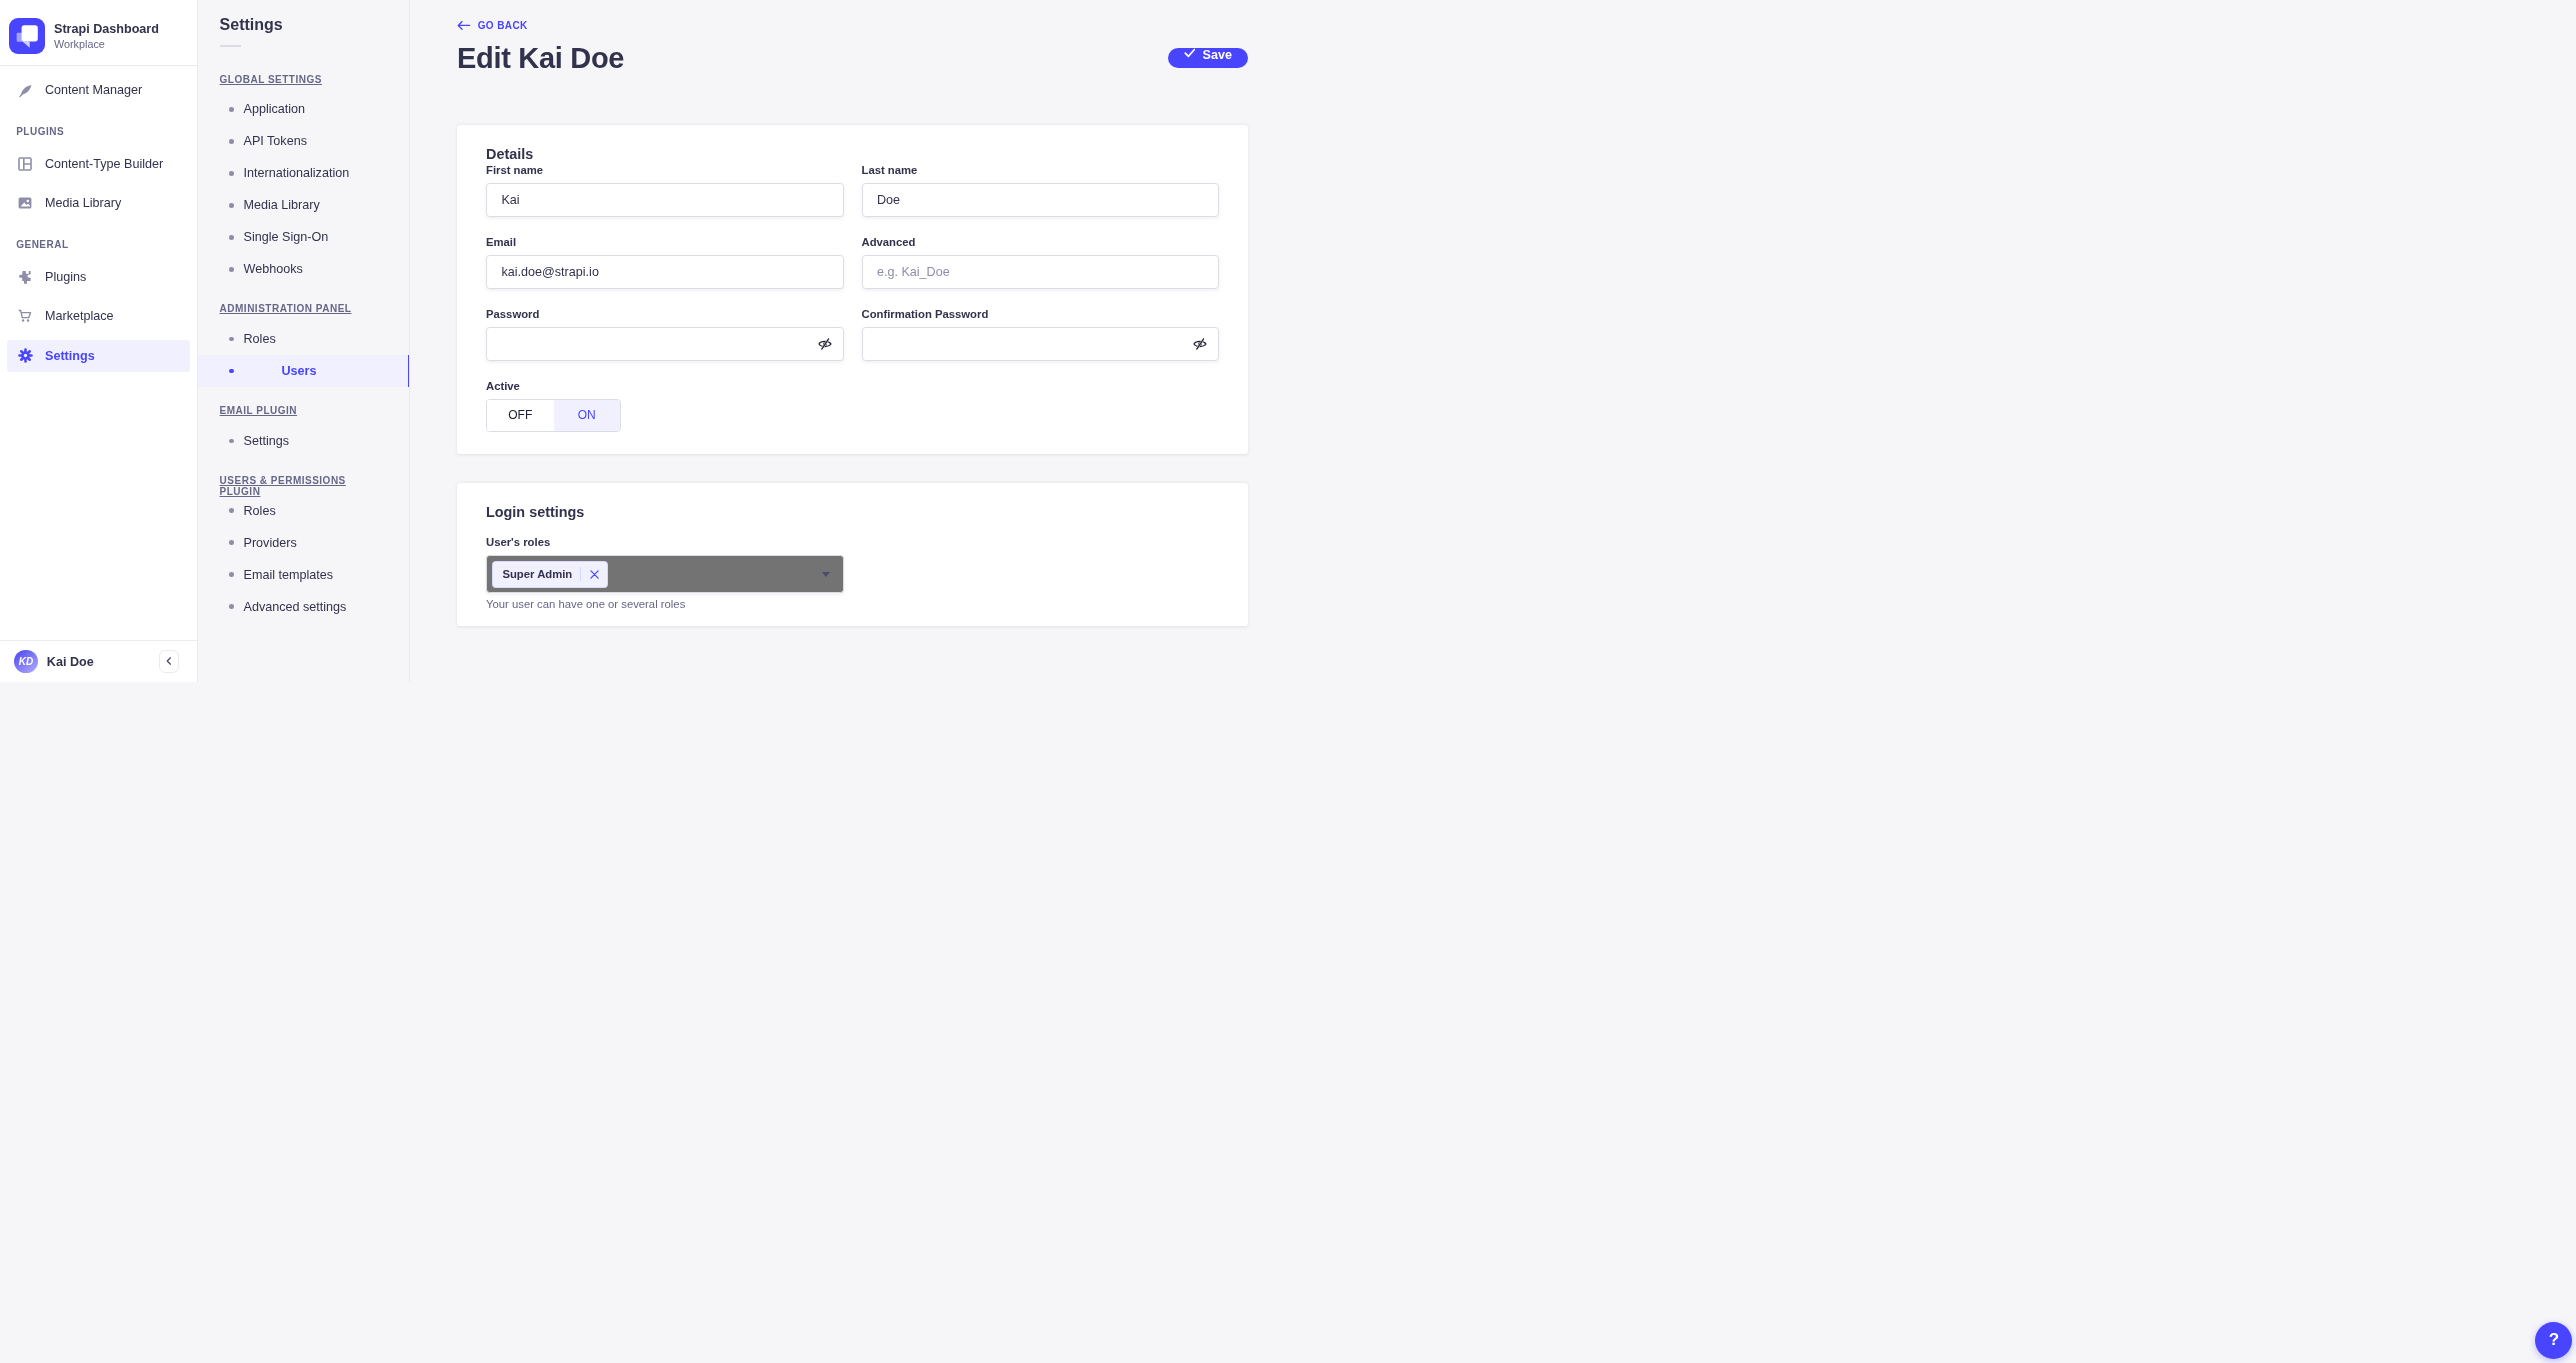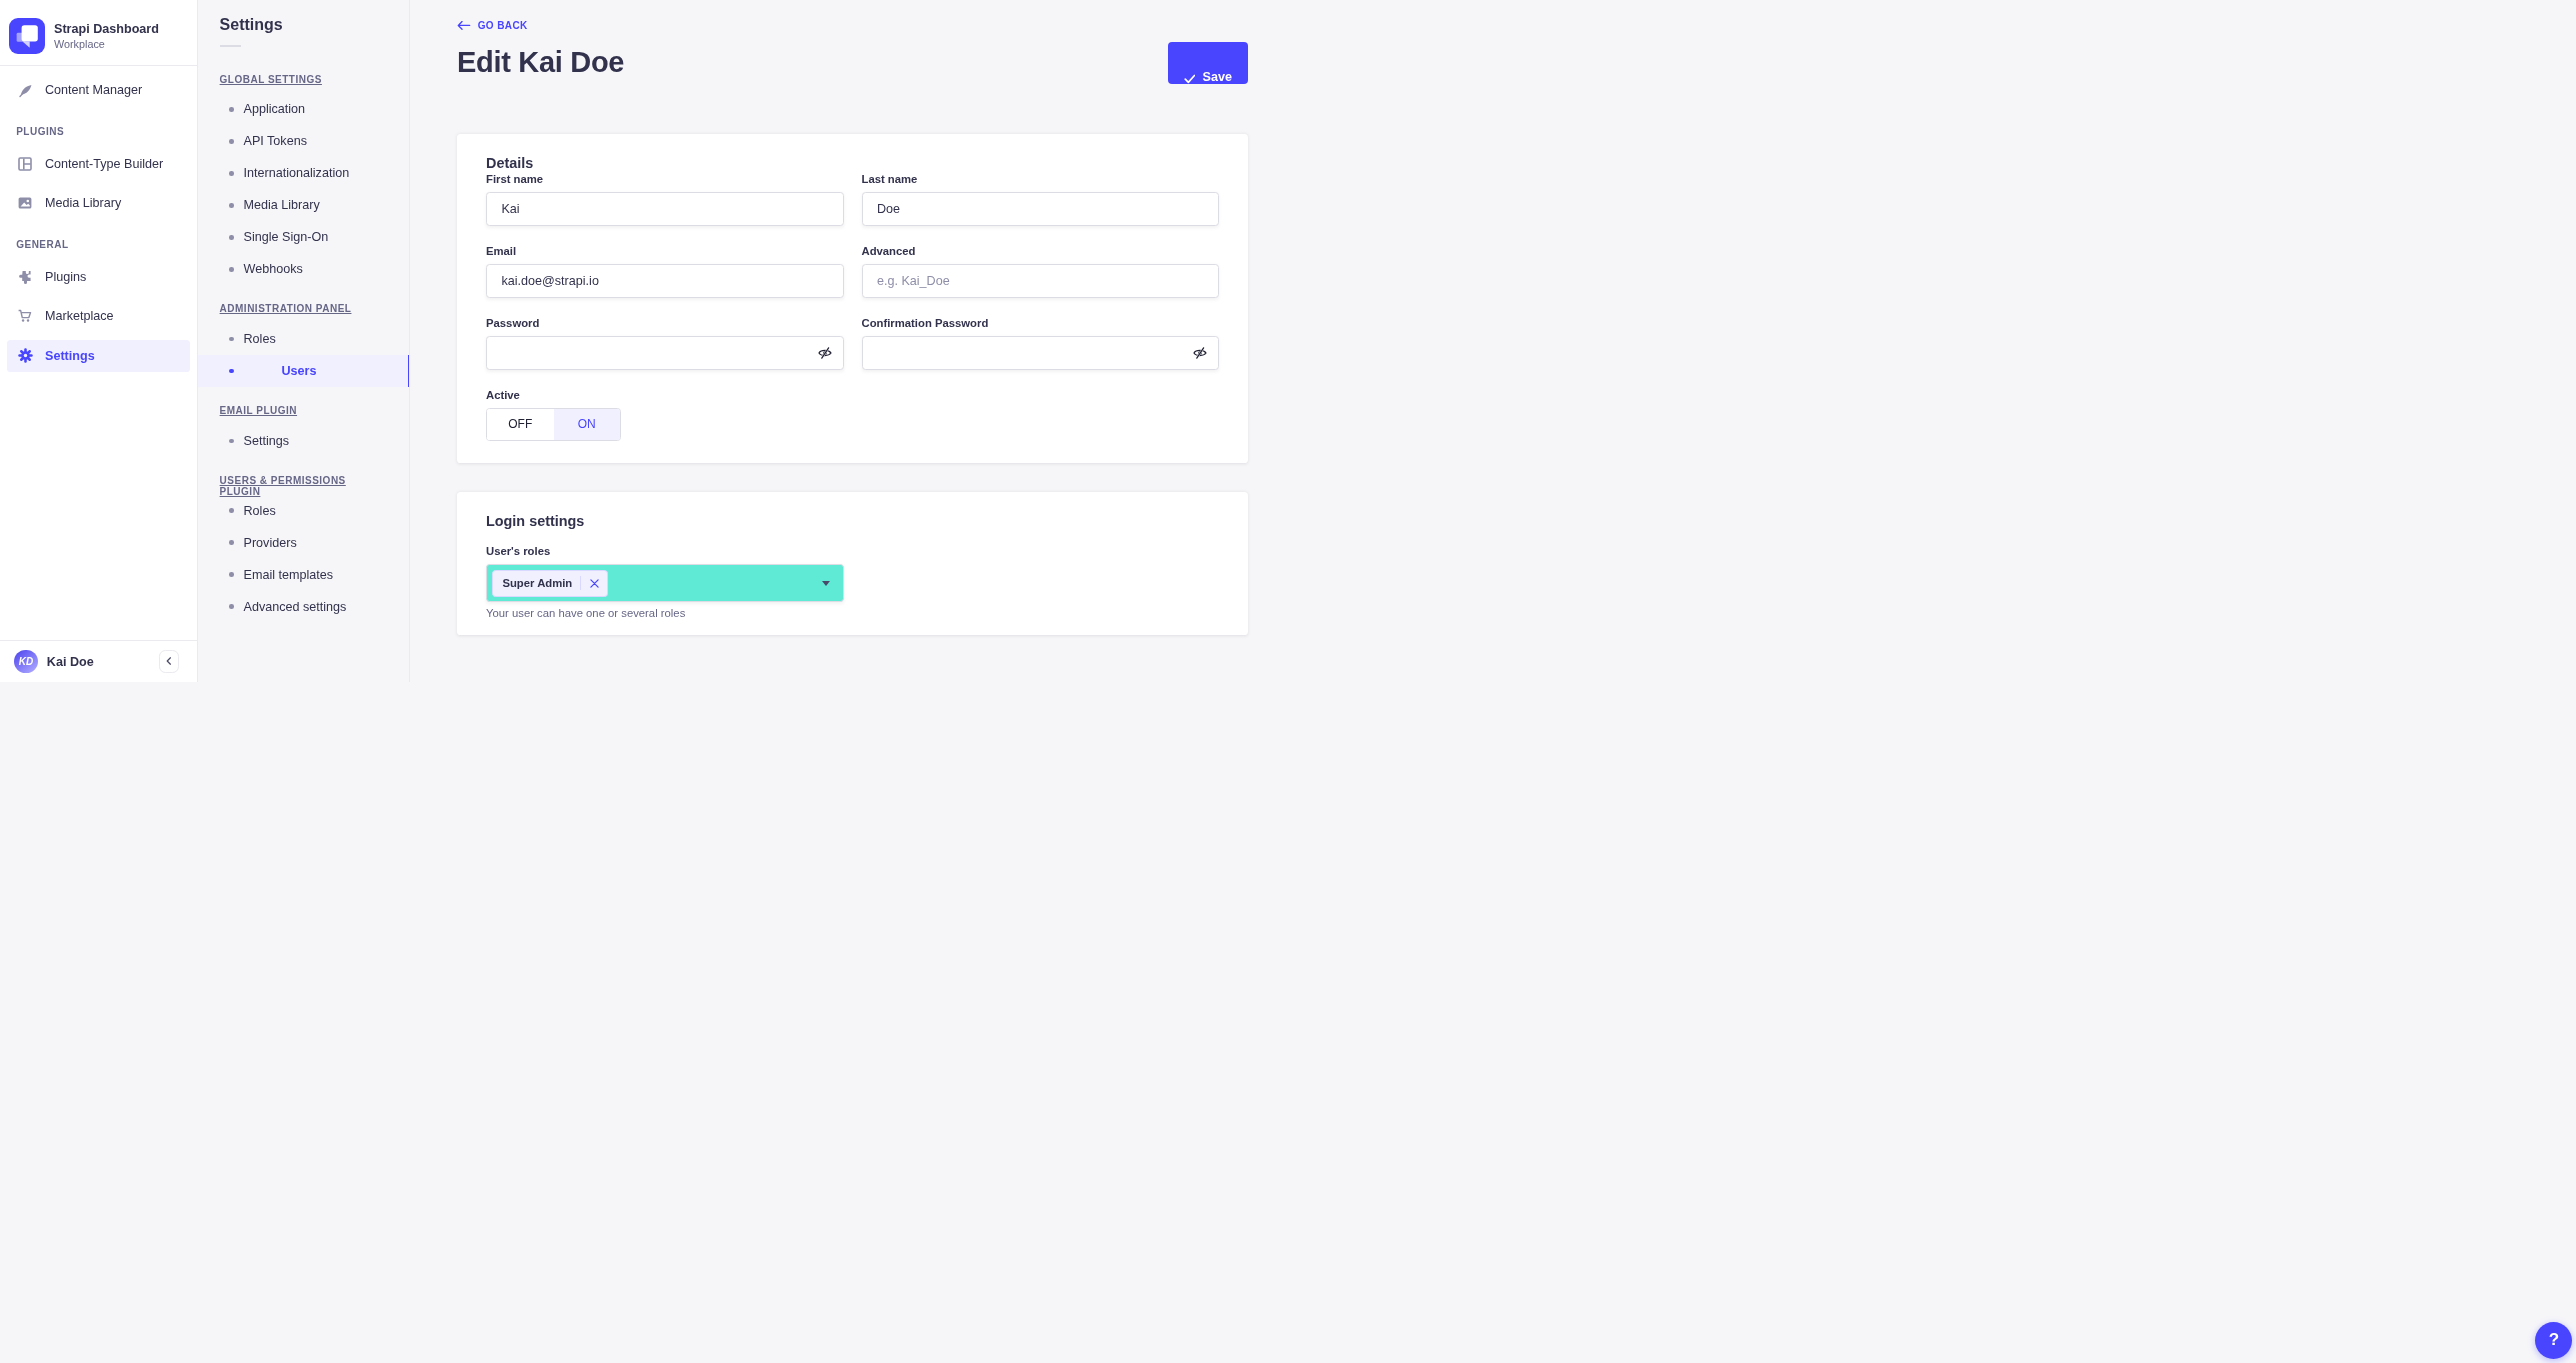--- a/index.html
+++ b/index.html
@@ -34,42 +34,42 @@
   .subnav li { height:32px; display:flex; align-items:center; gap:10px; padding-left:31px; font-size:12.6px; cursor:pointer; }
   .dot { width:4.5px; height:4.5px; border-radius:50%; background:#8e8ea9; flex:none; }
   .subnav li.active { background:#f0f0ff; color:#4945ff; font-weight:bold; border-right:1.8px solid #4945ff;gap:48px; }
   .subnav li.active .dot { background:#4945ff; }
 
   
   .main { flex:1; padding:20px 40px 0 47px; position:relative; }
   .back-row { display:flex; align-items:center; gap:7.2px; color:#4945ff; font-size:10px; font-weight:bold; letter-spacing:0.4px; cursor:pointer; width:max-content; }
   .title-row { display:flex; align-items:center; justify-content:space-between; margin-top:10.8px; }
   .page-title { font-size:29px; font-weight:bold; letter-spacing:-0.3px; }
-  .save-btn { display:flex; align-items:flex-end; gap:7.2px; height:42px; padding:0 16px; background:#4945ff; color:#fff; border:none; border-radius:4px; font-size:12.6px; font-weight:600; font-family:inherit; cursor:pointer; }
+  .save-btn { display:flex; align-items:flex-start; gap:7.2px; height:20px; padding:0 16px; background:#4945ff; color:#fff; border:none; border-radius:13px; font-size:12.6px; font-weight:600; font-family:inherit; cursor:pointer; }
 
   .card { background:#fff; border-radius:3.6px; box-shadow:0 0.9px 3.6px rgba(33,33,52,.1); padding:21.6px 29px; }
   .card-details { margin-top:50px; }
   .card-heading { font-size:14.4px; font-weight:bold; margin-bottom:2px; }
   .grid { display:grid; grid-template-columns:1fr 1fr; column-gap:18px; row-gap:19px; }
   .field label { display:block; font-size:11.3px; font-weight:bold; line-height:13.5px; margin-bottom:5.4px; }
   .input-wrap { position:relative; }
   .field input { width:100%; height:34px; border:0.9px solid #dcdce4; border-radius:3.6px; background:#fff; padding:0 14.4px; font-size:12.6px; color:#32324d; font-family:inherit; box-shadow:0 1.8px 3.6px rgba(33,33,52,.06); outline:none; }
   .field input::placeholder { color:#8e8ea9; }
   .field input.has-eye { padding-right:38px; }
   .eye-btn { position:absolute; right:0.9px; top:0.9px; width:36px; height:32px; background:transparent; border:none; display:flex; align-items:center; justify-content:center; cursor:pointer; }
 
   .active-field { margin-top:19px; }
   .active-field .flabel { font-size:11.3px; font-weight:bold; line-height:13.5px; }
   .toggle { margin-top:5.4px; display:flex; width:135px; height:33px; border:0.9px solid #dcdce4; border-radius:3.6px; overflow:hidden; background:#fff; }
   .toggle .seg { flex:1; display:flex; align-items:center; justify-content:center; font-size:12px; font-weight:normal; cursor:pointer; color:#212134; background:#fff; }
   .toggle .seg.on { background:#f0f0ff; color:#4945ff; }
 
   .card-login { margin-top:29px; padding-bottom:16px; }
   .roles-label { display:block; font-size:11.3px; font-weight:bold; line-height:13.5px; margin-top:16px; margin-bottom:5.4px; }
-  .role-select { position:relative; width:358px; height:38px; border:0.9px solid #dcdce4; border-radius:3.6px; background:#5eead4; box-shadow:0 1.8px 3.6px rgba(33,33,52,.06); display:flex; align-items:center; padding:0 32px 0 5.4px; cursor:pointer; }
+  .role-select { position:relative; width:358px; height:38px; border:0.9px solid #dcdce4; border-radius:3.6px; background:#737373; box-shadow:0 1.8px 3.6px rgba(33,33,52,.06); display:flex; align-items:center; padding:0 32px 0 5.4px; cursor:pointer; }
   .role-tag { display:flex; align-items:center; height:27px; background:#f0f0ff; border:0.9px solid #d9d8ff; border-radius:3.6px; padding:0 1.8px 0 9px; font-size:11.3px; font-weight:bold; color:#32324d; }
   .role-tag .tag-sep { width:0.9px; height:14.4px; background:#d9d8ff; margin:0 3.6px 0 8px; }
   .tag-x { border:none; background:transparent; width:20px; height:23.4px; display:flex; align-items:center; justify-content:center; cursor:pointer; }
   .select-caret { position:absolute; right:13.5px; top:16px; width:0; height:0; border-left:4.5px solid transparent; border-right:4.5px solid transparent; border-top:5.4px solid #4a4a6a; }
   .hint { margin-top:5.4px; font-size:11.3px; color:#666687; }
 
   .help-btn { position:fixed; right:3.6px; bottom:4.5px; width:37px; height:37px; border-radius:50%; background:#4945ff; color:#fff; border:none; font-size:17px; font-weight:bold; font-family:inherit; cursor:pointer; box-shadow:0 1.8px 7.2px rgba(73,69,255,.35); }
 
   svg { display:block; }
 </style>

